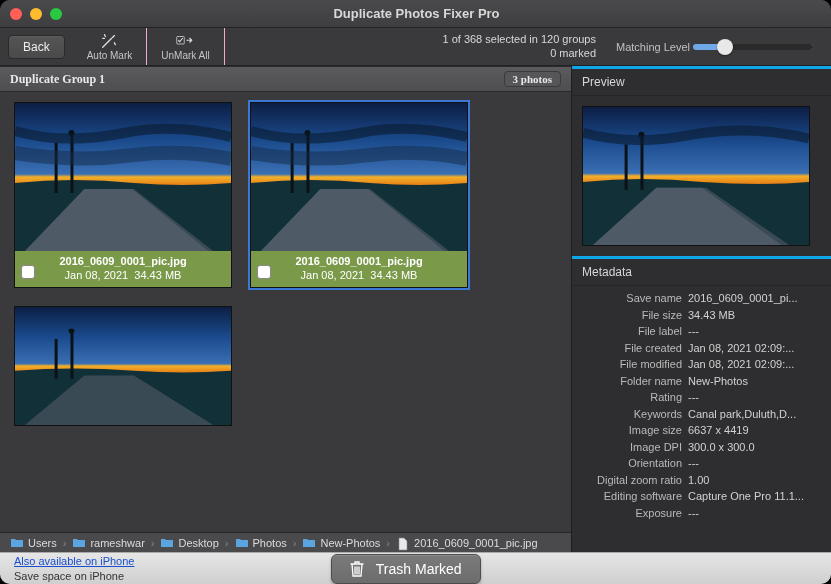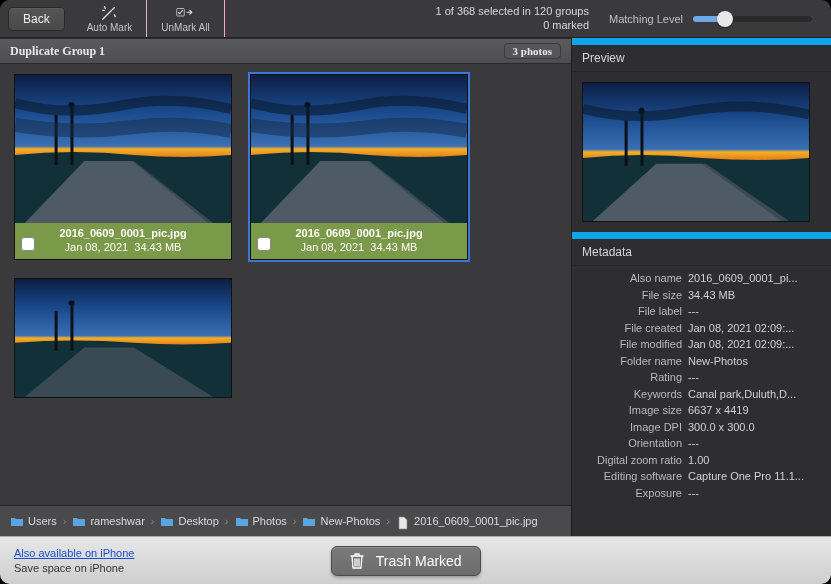--- a/index.html
+++ b/index.html
@@ -9,62 +9,71 @@
 .traffic { display: flex; gap: 8px; }
 .tl { width: 12px; height: 12px; border-radius: 50%; }
 .title { flex: 1; text-align: center; font-size: 13px; font-weight: 600; color: #d8d8d8; }
 .toolbar { height: 38px; display: flex; align-items: stretch; background: #3a393c; border-bottom: 1px solid #222; }
 .tb-btn { display: flex; flex-direction: column; align-items: center; justify-content: center; padding: 0 14px; border-right: 1px solid #f9a8d4; cursor: pointer; }
 .tb-btn .ico { width: 18px; height: 16px; display:flex; align-items:center; justify-content:center; }
 .tb-btn span.lbl { font-size: 10px; color: #c5c5c5; margin-top: 1px; }
 .back-btn { margin: 7px 8px; padding: 4px 14px; background: linear-gradient(#555,#4a4a4a); border: 1px solid #2a2a2a; border-radius: 4px; font-size: 12px; color:#eee; cursor:pointer; align-self:center; box-shadow:0 1px 0 rgba(255,255,255,0.05) inset;}
 .tb-right { margin-left: auto; display: flex; align-items: center; gap: 20px; padding-right: 18px; }
 .stats { text-align: right; font-size: 11px; color: #d8d8d8; line-height: 1.25; }
-.matching { display: flex; align-items: center; gap: 10px; font-size: 11px; color:#c0c0c0;}
+.matching { display: flex; align-items: center; gap: 3px; font-size: 11px; color:#c0c0c0;}
 .slider { position: relative; width: 120px; height: 6px; background: #6fa8e8; border-radius: 3px; }
 .slider .track-off { position:absolute; right:0; top:0; height:6px; width:90px; background:#2a2a2a; border-radius:0 3px 3px 0;}
 .slider .knob { position: absolute; top: -5px; left: 24px; width: 16px; height: 16px; background: #e8e8e8; border-radius: 50%; box-shadow:0 1px 2px rgba(0,0,0,0.4);}
 .body { flex: 1; display: flex; overflow: hidden; }
 .main { flex: 1; display: flex; flex-direction: column; background: #3a393c; overflow:hidden; }
 .group-header { height: 26px; background: linear-gradient(#5b5b5e,#4e4e51); display: flex; align-items: center; padding: 0 10px; font-weight:600; font-size: 12px; color:#e8e8e8; border-bottom:1px solid #2a2a2a; border-top:1px solid #2a2a2a;font-family:Liberation Serif, serif;}
 .group-header .count { margin-left: auto; background:#565658; border:1px solid #3a3a3a; border-radius:4px; padding:1px 8px; font-weight:600; font-size:11px;}
 .thumbs { flex:1; overflow:auto; padding: 10px 14px; display:flex; flex-wrap:wrap; gap:18px; align-content:flex-start; }
 .card { width: 218px; background:#fff; border:1px solid #111; display:flex; flex-direction:column; position:relative;}
 .card.selected { outline: 2px solid #3b78d6; outline-offset: 0; }
 .scene { width:100%; height:148px; background: linear-gradient(#0b1a3a 0%, #153a73 25%, #e08a1d 50%, #f7c53a 56%, #0f3446 58%, #1d333f 100%); position:relative; overflow:hidden;}
 .scene svg { position:absolute; inset:0; width:100%; height:100%; }
 .card .blank { flex:1; background:#fff; height:70px;}
 .card .footer { background:#7a9a4a; color:#fff; text-align:center; font-size:11px; padding:4px 0 6px; font-weight:600;}
 .card .footer .sub { font-weight:400; margin-top:2px;}
 .card .chk { position:absolute; left:6px; bottom:8px; width:14px; height:14px; background:#fff; border:1px solid #888; border-radius:3px;}
 .card.short { height: 120px; overflow:hidden; }
 .side { width: 260px; background:#2e2d30; border-left:1px solid #1e1e1e; display:flex; flex-direction:column; overflow:auto;}
-.side-section-title { padding:6px 10px; font-size:12px; color:#d6d6d6; border-bottom:1px solid #262628; border-top:7px solid #0ea5e9;}
+.side-section-title { padding:6px 10px; font-size:12px; color:#d6d6d6; border-bottom:1px solid #262628; border-top:3px solid #0ea5e9;}
 .preview-box { padding:10px; }
 .preview-img { width: 228px; height: 140px; border:1px solid #111; }
 .preview-img .scene { height:100%; }
 .meta { padding: 4px 8px 10px; }
 .meta-row { display:flex; font-size:11px; line-height:1.5; color:#d2d2d2;}
 .meta-row .k { width: 108px; text-align:right; padding-right:6px; color:#bababa;}
 .meta-row .v { flex:1; white-space:nowrap; overflow:hidden; text-overflow:ellipsis;}
-.path { height:31px; background:#4a494c; display:flex; align-items:center; padding:0 6px; font-size:11px; color:#dcdcdc; border-top:1px solid #262628;}
+.path { height:20px; background:#4a494c; display:flex; align-items:center; padding:0 6px; font-size:11px; color:#dcdcdc; border-top:1px solid #262628;}
 .crumb { display:flex; align-items:center; gap:4px; padding:0 4px;}
 .chev { color:#888; padding:0 2px;}
 .folder-ico { width:14px;height:11px;display:inline-block;}
-.footer-bar { height: 48px; background: linear-gradient(#e6e6e6,#cfcfcf); display:flex; align-items:center; padding:0 14px; border-top:1px solid #aaa;}
+.footer-bar { height: 32px; background: linear-gradient(#e6e6e6,#cfcfcf); display:flex; align-items:center; padding:0 14px; border-top:1px solid #aaa;}
 .footer-left { font-size:11px; color:#333; line-height:1.3;}
 .footer-left a { color:#1a4fd0; text-decoration:underline; cursor:pointer;}
 .trash-btn { margin:0 auto; padding:6px 18px; background:linear-gradient(#7a7a7a,#6c6c6c); border:1px solid #4c4c4c; border-radius:6px; color:#fff; font-size:14px; display:flex; align-items:center; gap:12px; box-shadow:0 1px 0 rgba(255,255,255,0.15) inset, 0 2px 3px rgba(0,0,0,0.25); cursor:pointer;}
 .footer-right { width:140px; }
 </style>
 </head>
 <body>
 
 <div class="window">
 
+  <div class="titlebar">
+    <div class="traffic">
+      <div class="tl" style="background:#ff5f57"></div>
+      <div class="tl" style="background:#febc2e"></div>
+      <div class="tl" style="background:#28c840"></div>
+    </div>
+    <div class="title">Duplicate Photos Fixer Pro</div>
+    <div style="width:50px"></div>
+  </div>
 
   <div class="toolbar">
     <button class="back-btn">Back</button>
     <div class="tb-btn">
       <div class="ico">
         <svg viewBox="0 0 20 20">
             <path d="M3 17 L13 7 M14 6 l2-2 M5 3 l1 2 M3 7 l2 0 M16 12 l1 2" stroke="#ddd" stroke-width="1.5" stroke-linecap="round" fill="none"></path>
           </svg>
       </div>
       <span class="lbl">Auto Mark</span>
@@ -231,21 +240,21 @@
               <rect x="58" y="28" width="3" height="56" fill="#0a1218"></rect>
               <circle cx="59" cy="28" r="3" fill="#0a1218"></circle>
               <path d="M0 26 Q50 40 110 28 Q170 18 228 32" stroke="#0a1a2e" stroke-width="10" fill="none" opacity="0.6"></path>
             </svg>
           </div>
         </div>
       </div>
       <div class="side-section-title">Metadata</div>
       <div class="meta" id="metalist">
           <div class="meta-row">
-            <div class="k">Also name</div>
+            <div class="k">Save name</div>
             <div class="v">2016_0609_0001_pi...</div>
           </div>
           <div class="meta-row">
             <div class="k">File size</div>
             <div class="v">34.43 MB</div>
           </div>
           <div class="meta-row">
             <div class="k">File label</div>
             <div class="v">---</div>
           </div>

